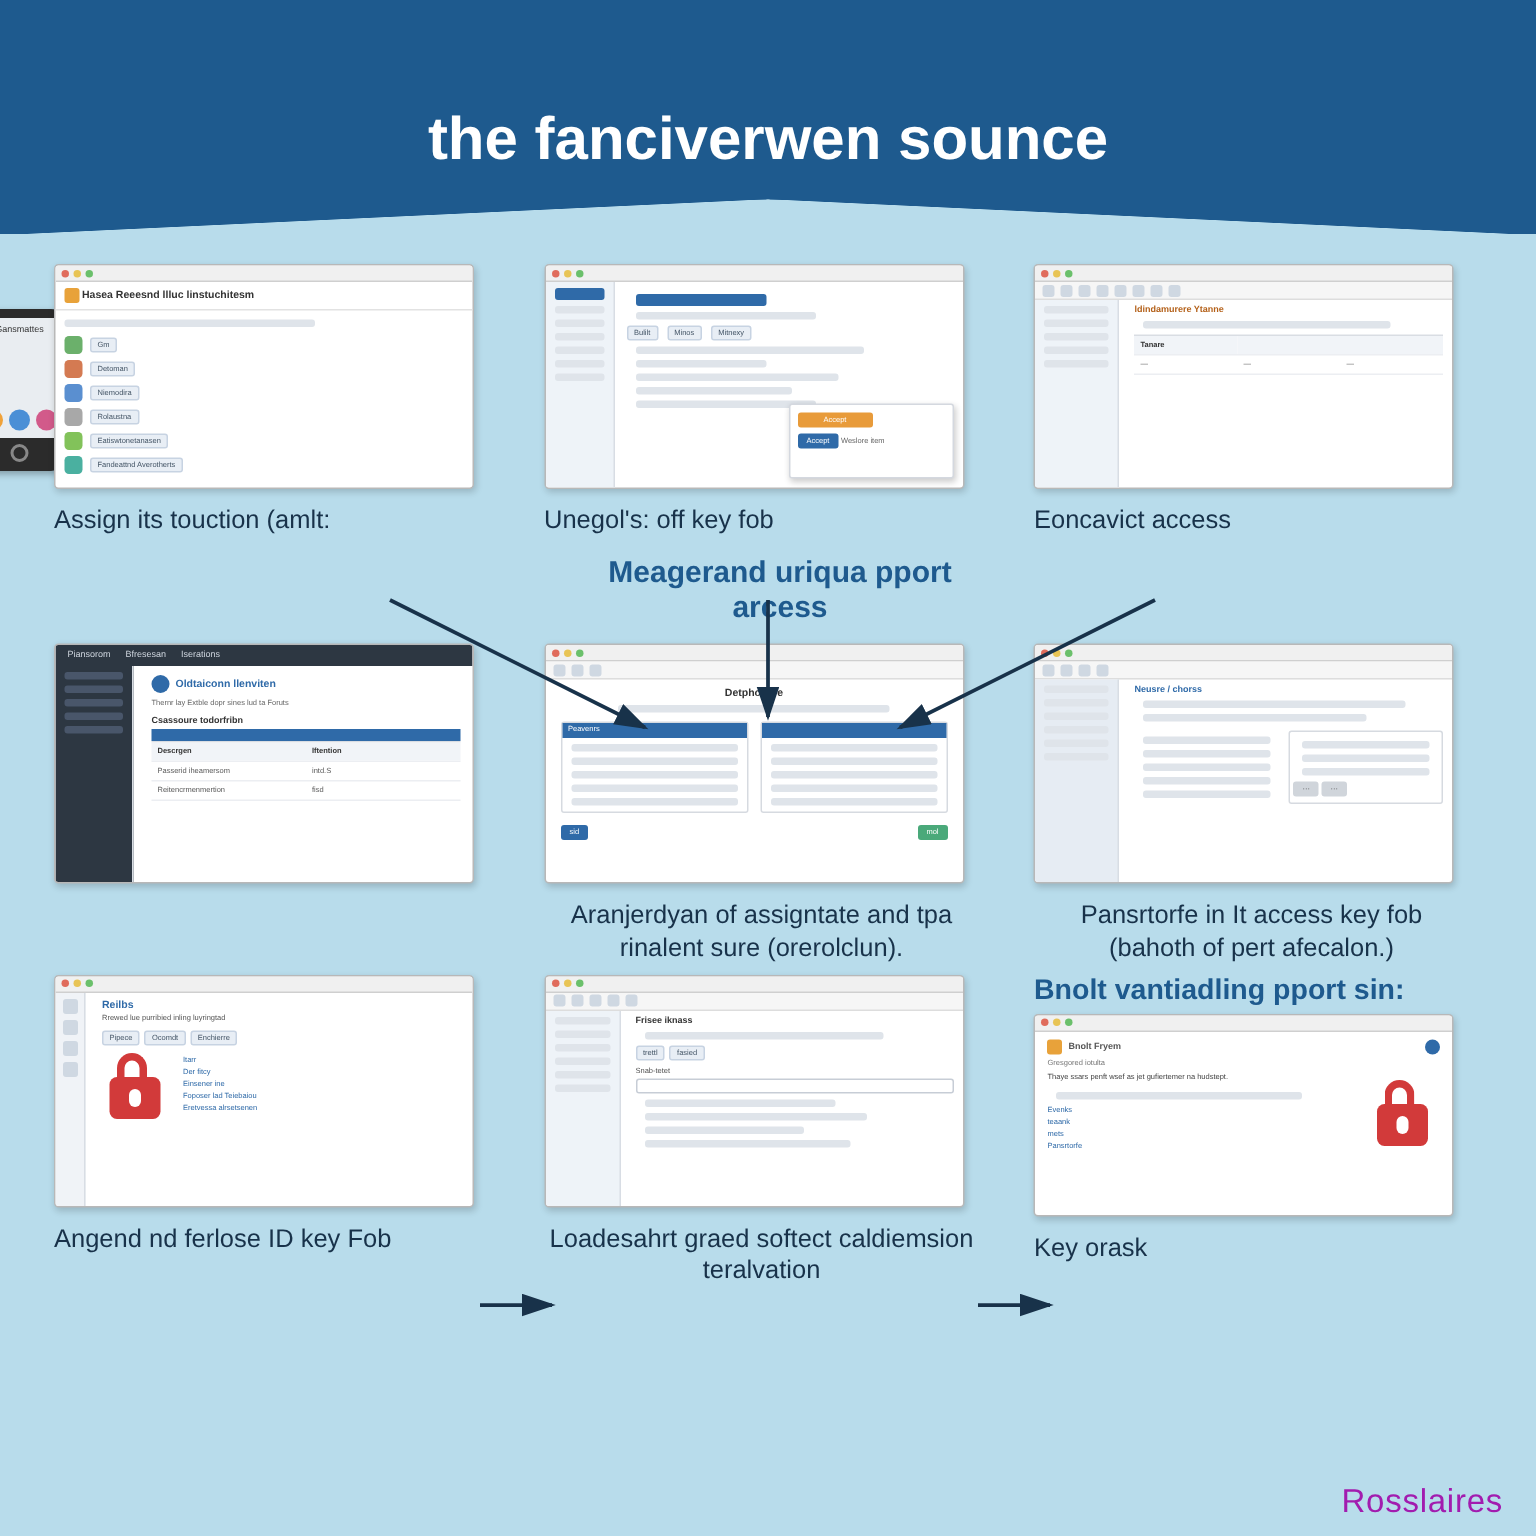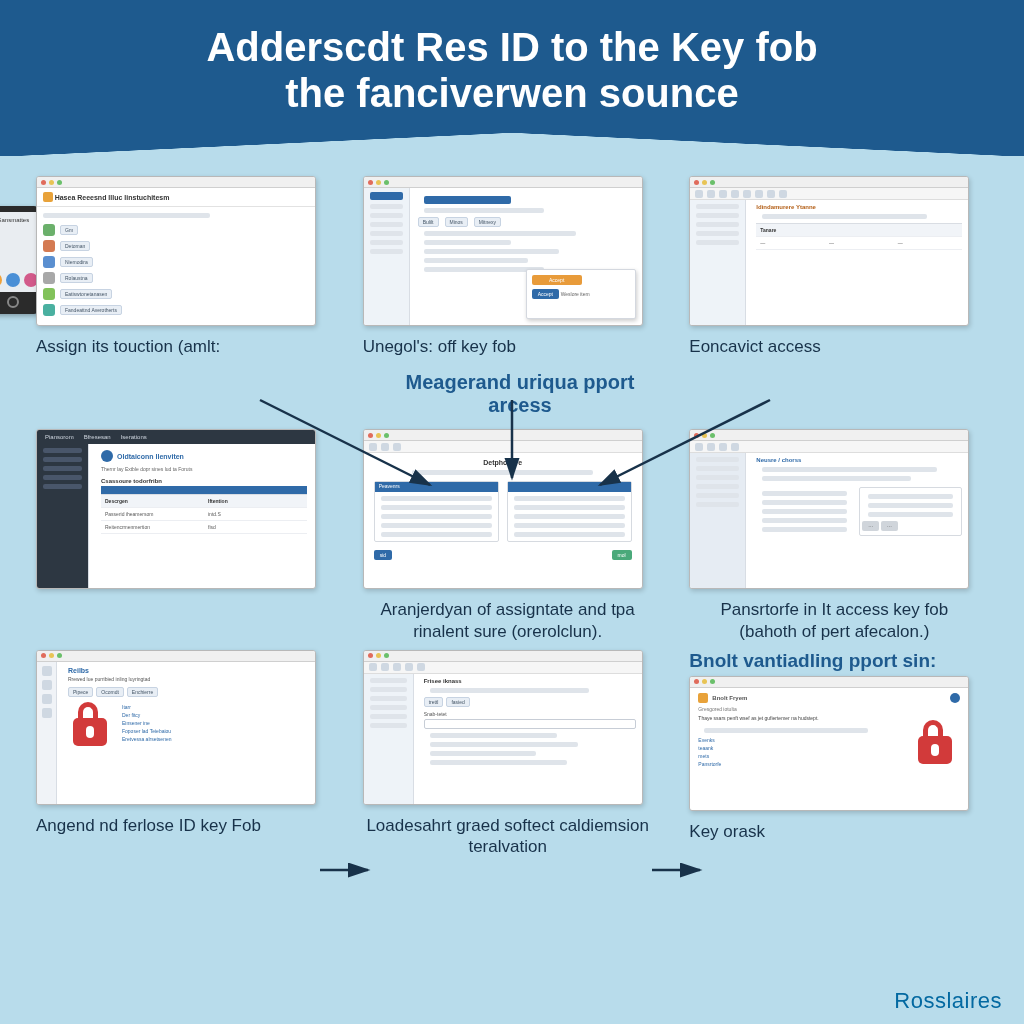--- a/index.html
+++ b/index.html
@@ -104,33 +104,33 @@
   .phone .scr .icons span{width:14px;height:14px;border-radius:50%;}
   .phone .scr .icons .a{background:#f0a23a;} .phone .scr .icons .b{background:#4a8fd6;} .phone .scr .icons .c{background:#d25a8a;}
   .phone .home{width:12px;height:12px;border:2px solid #888;border-radius:50%;margin-top:4px;}
   
   .lock{width:44px;height:44px;position:relative;}
   .lock .body{width:34px;height:28px;background:#d23a3a;border-radius:5px;position:absolute;bottom:0;left:5px;}
   .lock .body::after{content:"";position:absolute;left:13px;top:8px;width:8px;height:12px;background:#fff;border-radius:4px;}
   .lock .sh{width:20px;height:20px;border:5px solid #d23a3a;border-bottom:none;border-radius:12px 12px 0 0;position:absolute;top:0;left:10px;}
   .brand{
     position:absolute;right:22px;bottom:10px;
-    font-size:22px;color:#0369a1;letter-spacing:0.5px;
+    font-size:22px;color:#a21caf;letter-spacing:0.5px;
   }
   .cell.rel{position:relative;}
   
   .darkside{background:#2d3742;}
   .darkside .line{background:#49566a;}
 </style>
 </head>
 <body>
 
 <div class="header">
   <h1>
-    <span>Adderscdt Res ID to the Key fob</span><br>
+    <br>
     <span>the fanciverwen sounce</span>
   </h1>
 </div>
 
 <div class="grid">
 
   <div class="cell rel">
     <div class="phone">
       <div class="scr">
         <div class="t">Gansmattes</div>

